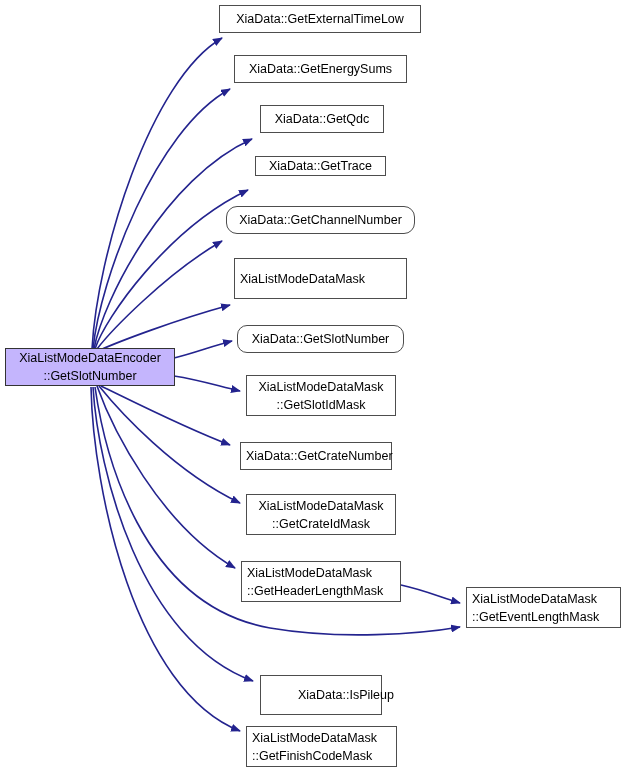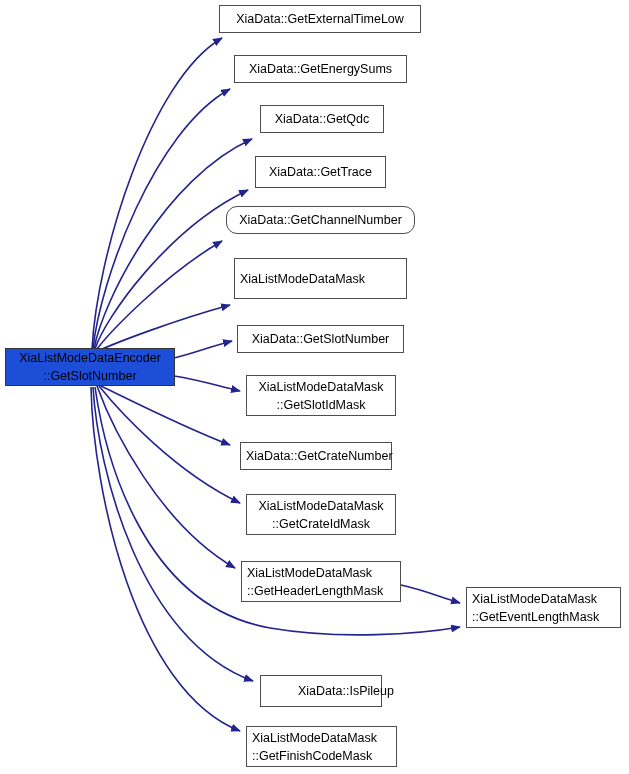--- a/index.html
+++ b/index.html
@@ -36,21 +36,21 @@
     z-index: 5;
     white-space: nowrap;
   }
   .node .ln {
     display: block;
     padding: 0 5px;
   }
   .node.center .ln { text-align: center; }
   .node.leftal .ln { text-align: left; }
   .node.root {
-    background: #1d4ed8;
+    background: #c4b5fd;
     border: 1px solid #333333;
   }
   .node.root .ln { text-align: center; }
 </style>
 </head>
 <body>
 
 <div id="canvas">
 
   <svg id="edge-layer" viewBox="0 0 629 774" xmlns="http://www.w3.org/2000/svg">
@@ -88,33 +88,33 @@
   </div>
 
   <div class="node center" style="left:219px; top:5px; width:202px; height:28px;">
     <span class="ln">XiaData::GetExternalTimeLow</span>
   </div>
 
   <div class="node center" style="left:260px; top:105px; width:124px; height:28px;">
     <span class="ln">XiaData::GetQdc</span>
   </div>
 
-  <div class="node center" style="left:255px; top:156px; width:131px; height:32px;">
+  <div class="node center" style="left:255px; top:156px; width:131px; height:20px;">
     <span class="ln">XiaData::GetTrace</span>
   </div>
 
   <div class="node center" style="left:226px; top:206px; width:189px; height:28px;border-radius:11px;">
     <span class="ln">XiaData::GetChannelNumber</span>
   </div>
 
   <div class="node leftal" style="left:234px; top:258px; width:173px; height:41px;">
     <span class="ln">XiaListModeDataMask</span>
   </div>
 
-  <div class="node center" style="left:237px; top:325px; width:167px; height:28px;">
+  <div class="node center" style="left:237px; top:325px; width:167px; height:28px;border-radius:10px;">
     <span class="ln">XiaData::GetSlotNumber</span>
   </div>
 
   <div class="node center" style="left:246px; top:375px; width:150px; height:41px;">
     <span class="ln">XiaListModeDataMask</span>
     <span class="ln">::GetSlotIdMask</span>
   </div>
 
   <div class="node center" style="left:240px; top:442px; width:152px; height:28px;">
     <span class="ln">XiaData::GetCrateNumber</span>
@@ -128,21 +128,21 @@
   <div class="node leftal" style="left:241px; top:561px; width:160px; height:41px;">
     <span class="ln">XiaListModeDataMask</span>
     <span class="ln">::GetHeaderLengthMask</span>
   </div>
 
   <div class="node leftal" style="left:466px; top:587px; width:155px; height:41px;">
     <span class="ln">XiaListModeDataMask</span>
     <span class="ln">::GetEventLengthMask</span>
   </div>
 
-  <div class="node center" style="left:260px; top:675px; width:122px; height:32px;padding-left:32px;">
+  <div class="node center" style="left:260px; top:675px; width:122px; height:40px;padding-left:32px;">
     <span class="ln">XiaData::IsPileup</span>
   </div>
 
   <div class="node leftal" style="left:246px; top:726px; width:151px; height:41px;">
     <span class="ln">XiaListModeDataMask</span>
     <span class="ln">::GetFinishCodeMask</span>
   </div>
 
 </div>
 

